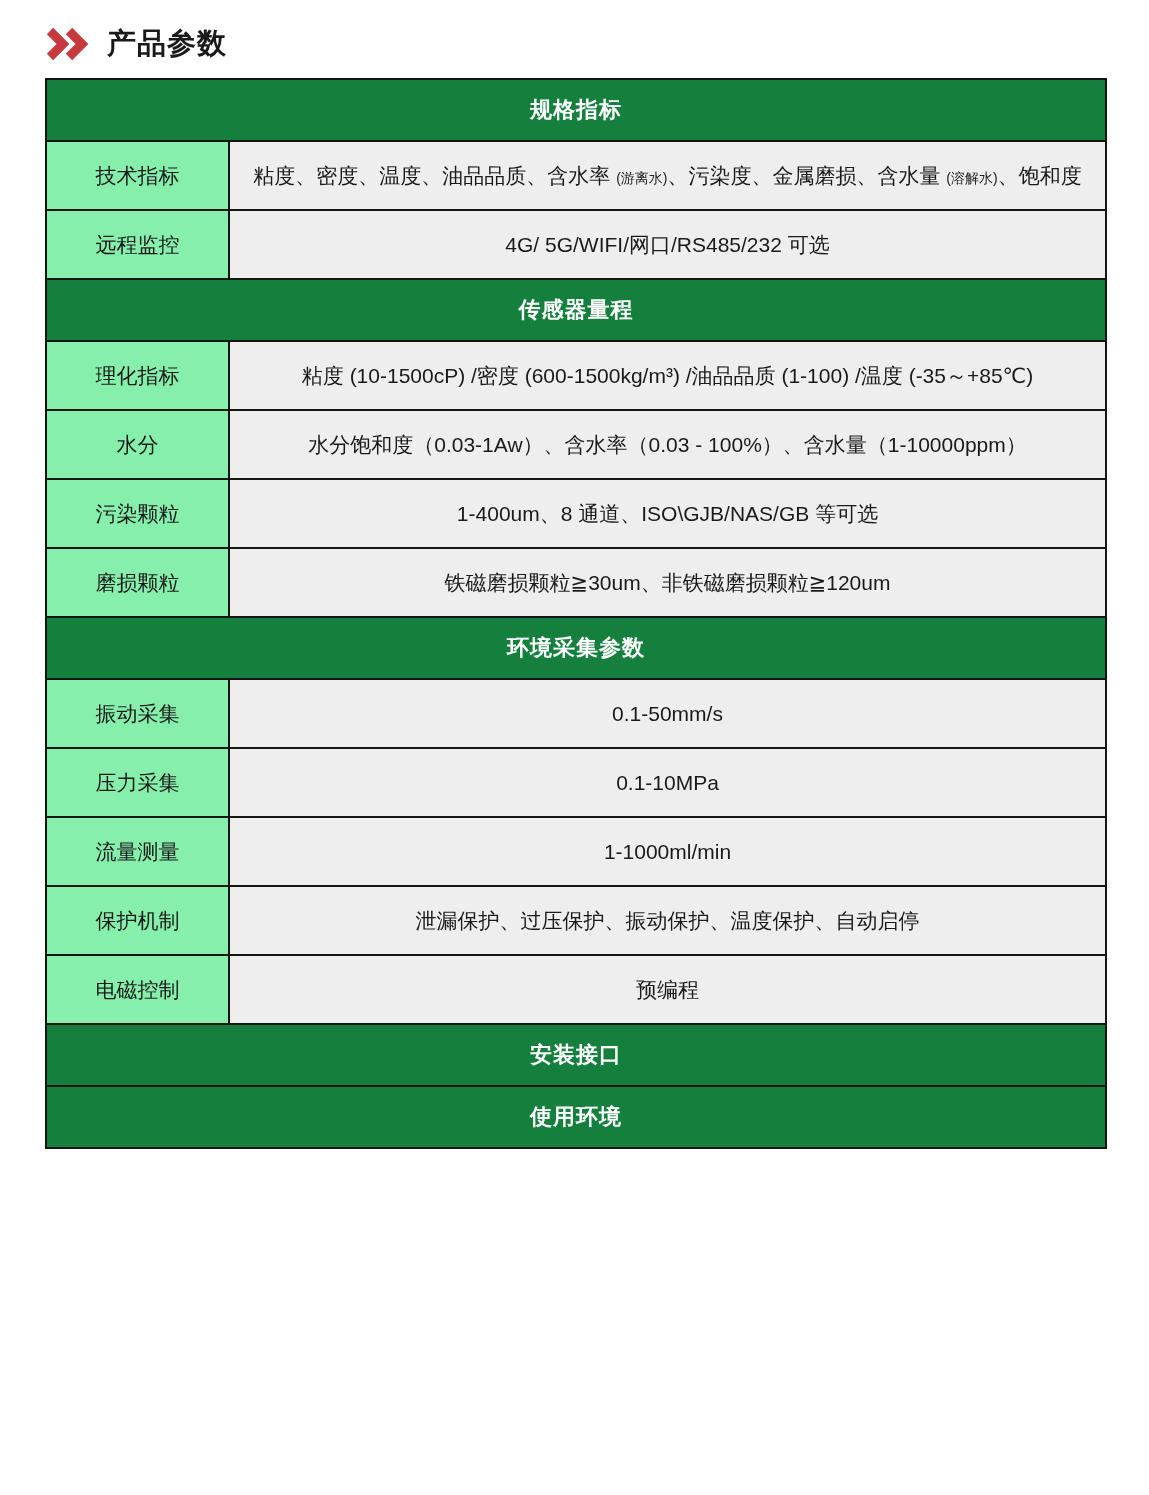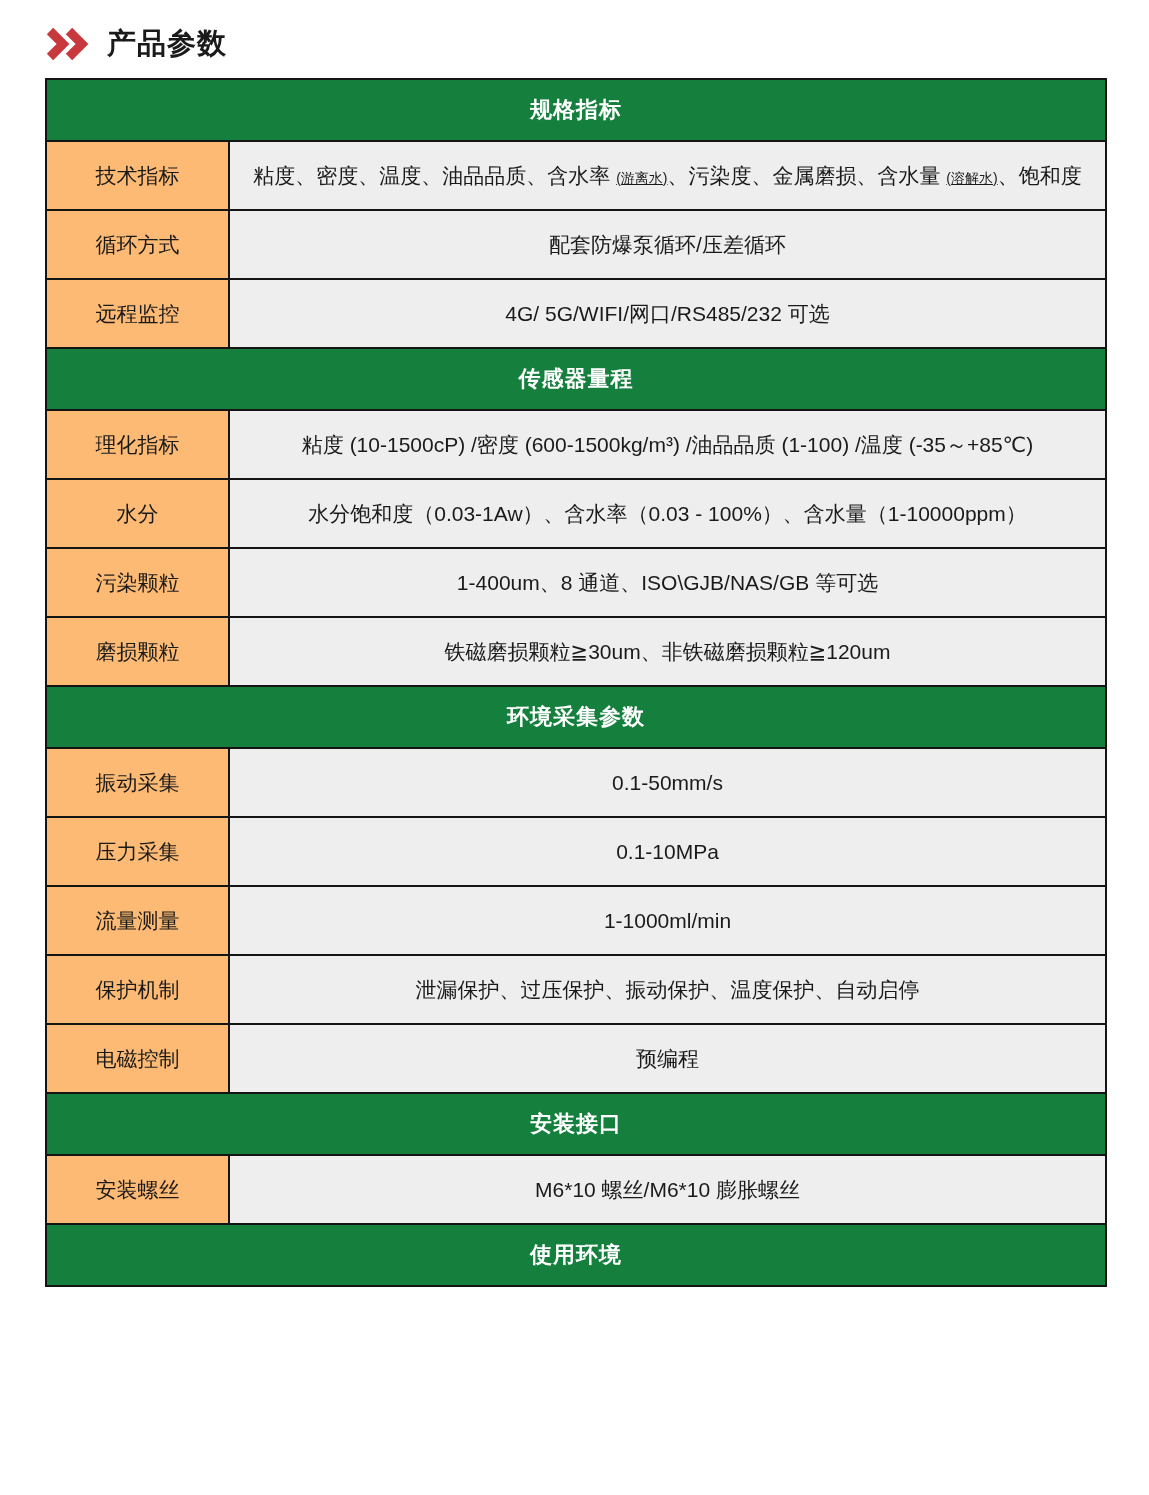--- a/index.html
+++ b/index.html
@@ -32,33 +32,33 @@
   }
   td.sec-cell{
     background:#15803d;
     color:#ffffff;
     font-weight:bold;
     font-size:22px;
     height:60px;
     letter-spacing:1px;
   }
   td.lbl{
-    background:#fdba74;
+    background:#86efac;
     color:#1a1a1a;
     font-size:21px;
     height:67px;
   }
   td.val{
     background:#eeeeee;
     color:#1a1a1a;
     font-size:21px;
     height:67px;
     white-space:nowrap;
   }
-  td.val .sm{font-size:14px;text-decoration:underline;}
+  td.val .sm{font-size:14px;}
 </style>
 </head>
 <body>
 
 <div class="page">
 
   <header class="title-row">
     <svg class="chevrons" width="48" height="34" viewBox="0 0 48 34">
       <path d="M5 4 L18 17 L5 30" fill="none" stroke="#c8393e" stroke-width="9"></path>
       <path d="M24 4 L37 17 L24 30" fill="none" stroke="#c8393e" stroke-width="9"></path>
@@ -72,24 +72,20 @@
         <col class="c-value">
       </colgroup>
     <tbody>
 
       <tr>
         <td colspan="2" class="sec-cell">规格指标</td>
       </tr>
       <tr>
         <td class="lbl">技术指标</td>
         <td class="val"><span>粘度、密度、温度、油品品质、含水率 </span><span class="sm">(游离水)</span><span>、污染度、金属磨损、含水量 </span><span class="sm">(溶解水)</span><span>、饱和度</span></td>
-      </tr>
-      <tr>
-        <td class="lbl">循环方式</td>
-        <td class="val">配套防爆泵循环/压差循环</td>
       </tr>
       <tr>
         <td class="lbl">远程监控</td>
         <td class="val">4G/ 5G/WIFI/网口/RS485/232 可选</td>
       </tr>
 
       <tr>
         <td colspan="2" class="sec-cell">传感器量程</td>
       </tr>
       <tr>
@@ -129,24 +125,20 @@
         <td class="val">泄漏保护、过压保护、振动保护、温度保护、自动启停</td>
       </tr>
       <tr>
         <td class="lbl">电磁控制</td>
         <td class="val">预编程</td>
       </tr>
 
       <tr>
         <td colspan="2" class="sec-cell">安装接口</td>
       </tr>
-      <tr>
-        <td class="lbl">安装螺丝</td>
-        <td class="val">M6*10 螺丝/M6*10 膨胀螺丝</td>
-      </tr>
 
       <tr>
         <td colspan="2" class="sec-cell">使用环境</td>
       </tr>
 
     </tbody>
   </table>
 </div>
 
 </body></html>

